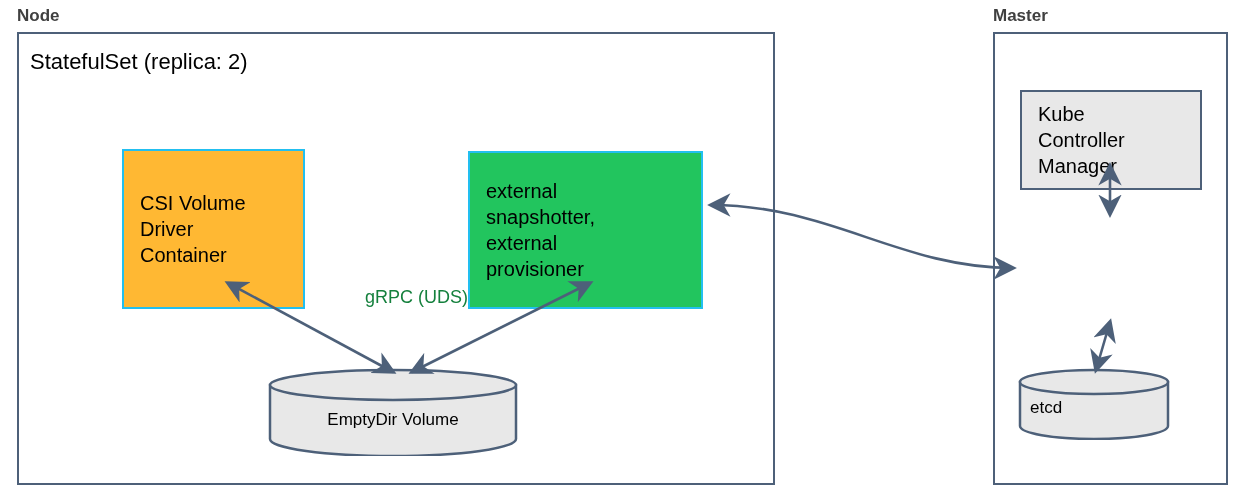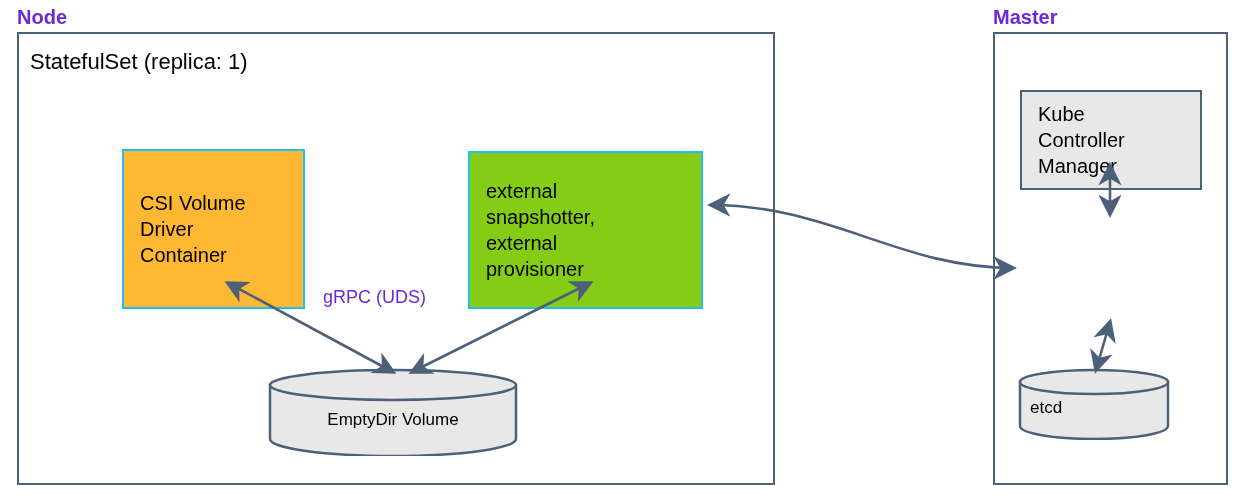--- a/index.html
+++ b/index.html
@@ -11,22 +11,22 @@
     position: relative;
     width: 1250px;
     height: 496px;
     background: #ffffff;
     font-family: "Liberation Sans", sans-serif;
     overflow: hidden;
   }
   .group-label {
     position: absolute;
     font-weight: bold;
-    font-size: 20px;
-    color: #6d28d9;
+    font-size: 17px;
+    color: #404040;
     line-height: 1;
     white-space: nowrap;
   }
   .group-box {
     position: absolute;
     border: 2px solid #4d6079;
     background: transparent;
     box-sizing: border-box;
   }
   .group-title {
@@ -47,60 +47,61 @@
     color: #000000;
     line-height: 1.3;
     white-space: pre-line;
     margin-top: 32px;
   }
   .proc-box.orange {
     background: #ffb833;
     border: 2px solid #22bff0;
   }
   .proc-box.green {
-    background: #84cc16;
+    background: #22c55e;
     border: 2px solid #22bff0;
   }
   .proc-box.gray {
     background: #e8e8e8;
     border: 2px solid #4d6079;
   }
   .cylinder {
     position: absolute;
   }
   .cyl-label {
     position: absolute;
     font-size: 17px;
     color: #000000;
     white-space: nowrap;
     text-align: center;
   }
   .edge-label {
     position: absolute;
     font-size: 18px;
-    color: #6d28d9;
+    color: #15803d;
     white-space: nowrap;
+    margin-left: 42px;
   }
   svg.overlay {
     position: absolute;
     left: 0;
     top: 0;
     width: 1250px;
     height: 496px;
     pointer-events: none;
   }
 </style>
 </head>
 <body>
 
 <div id="canvas">
 
   <div class="group-label" style="left:17px; top:7px;">Node</div>
   <div class="group-box" style="left:17px; top:32px; width:758px; height:453px;"></div>
-  <div class="group-title" style="left:30px; top:50px;">StatefulSet (replica: 1)</div>
+  <div class="group-title" style="left:30px; top:50px;">StatefulSet (replica: 2)</div>
 
   <div class="proc-box orange" style="left:122px; top:117px; width:183px; height:160px;">CSI Volume
 Driver
 Container</div>
 
   <div class="proc-box green" style="left:468px; top:119px; width:235px; height:158px;">external
 snapshotter,
 external
 provisioner</div>
 

